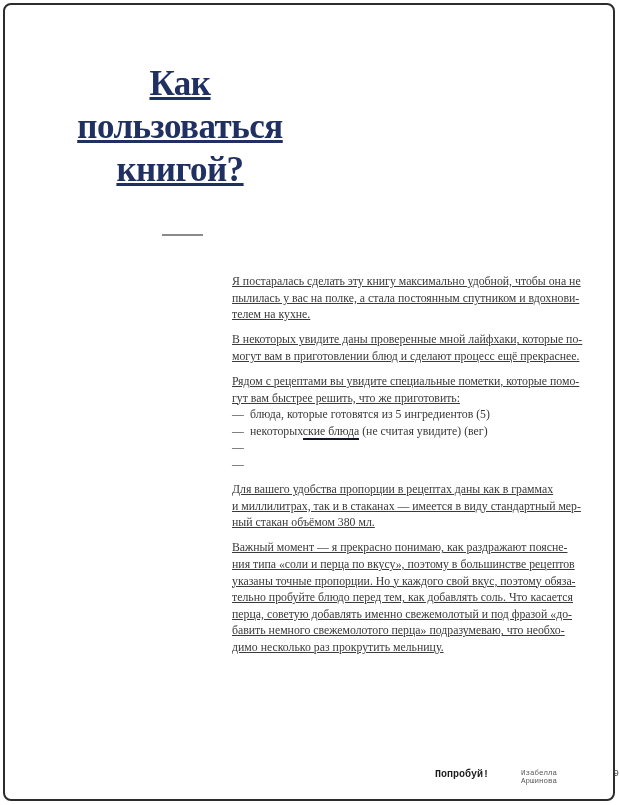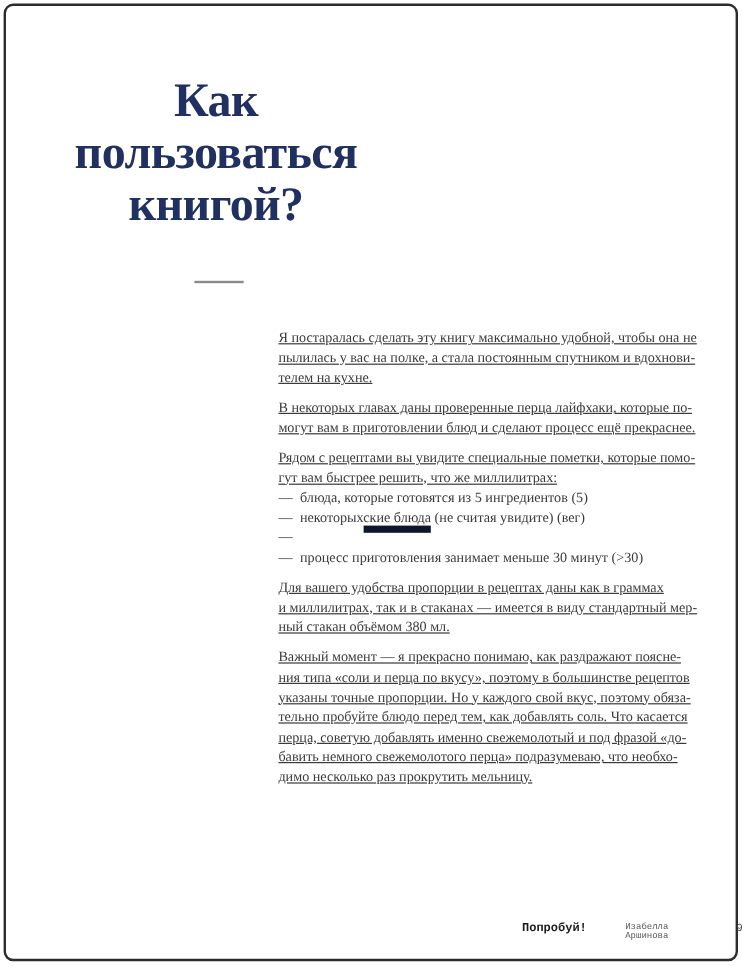--- a/index.html
+++ b/index.html
@@ -20,25 +20,26 @@
   }
   .chapter-title {
     position: absolute;
     left: 38px;
     top: 62px;
     width: 284px;
     margin: 0;
     text-align: center;
     font-family: "Liberation Serif", serif;
     font-weight: bold;
-    font-size: 40px;
+    font-size: 35px;
     line-height: 43px;
     letter-spacing: -0.5px;
     color: #1f3061;
     white-space: pre-line;
+    text-decoration: underline;
   }
   .title-divider {
     position: absolute;
     left: 162px;
     top: 234px;
     width: 41px;
     height: 1.5px;
     background: #8a8a8a;
   }
   .body-text {
@@ -64,21 +65,21 @@
   }
   .marks-list li {
     display: flex;
     white-space: pre;
   }
   .list-dash {
     flex: none;
     width: 18px;
   }
   .underlined-part {
-    border-bottom: 6px solid #0f172a;
+    border-bottom: 2px solid #0f172a;
   }
   .page-footer {
     position: absolute;
     left: 435px;
     top: 769px;
     display: flex;
     align-items: flex-start;
     font-family: Liberation Mono, monospace;
   }
   .footer-brand {
@@ -108,41 +109,40 @@
 пользоваться
 книгой?</h1>
 
   <div class="title-divider"></div>
 
   <div class="body-text">
     <p>Я постаралась сделать эту книгу максимально удобной, чтобы она не
 пылилась у вас на полке, а стала постоянным спутником и вдохнови-
 телем на кухне.</p>
 
-    <p>В некоторых главах даны проверенные перца лайфхаки, которые по-
+    <p>В некоторых увидите даны проверенные мной лайфхаки, которые по-
 могут вам в приготовлении блюд и сделают процесс ещё прекраснее.</p>
 
     <p class="no-gap">Рядом с рецептами вы увидите специальные пометки, которые помо-
-гут вам быстрее решить, что же миллилитрах:</p>
+гут вам быстрее решить, что же приготовить:</p>
 
     <ul class="marks-list">
       <li>
         <span class="list-dash">—</span>
         <span><span>блюда, которые готовятся из 5 ингредиентов (5)</span><span class="underlined-part"></span><span></span></span>
       </li>
       <li>
         <span class="list-dash">—</span>
         <span><span>некоторых</span><span class="underlined-part">ские блюда</span><span> (не считая увидите) (вег)</span></span>
       </li>
       <li>
         <span class="list-dash">—</span>
       </li>
       <li>
         <span class="list-dash">—</span>
-        <span><span>процесс приготовления занимает меньше 30 минут (&gt;30)</span><span class="underlined-part"></span><span></span></span>
       </li>
     </ul>
 
 
     <p>Для вашего удобства пропорции в рецептах даны как в граммах
 и миллилитрах, так и в стаканах — имеется в виду стандартный мер-
 ный стакан объёмом 380 мл.</p>
 
     <p>Важный момент — я прекрасно понимаю, как раздражают поясне-
 ния типа «соли и перца по вкусу», поэтому в большинстве рецептов

